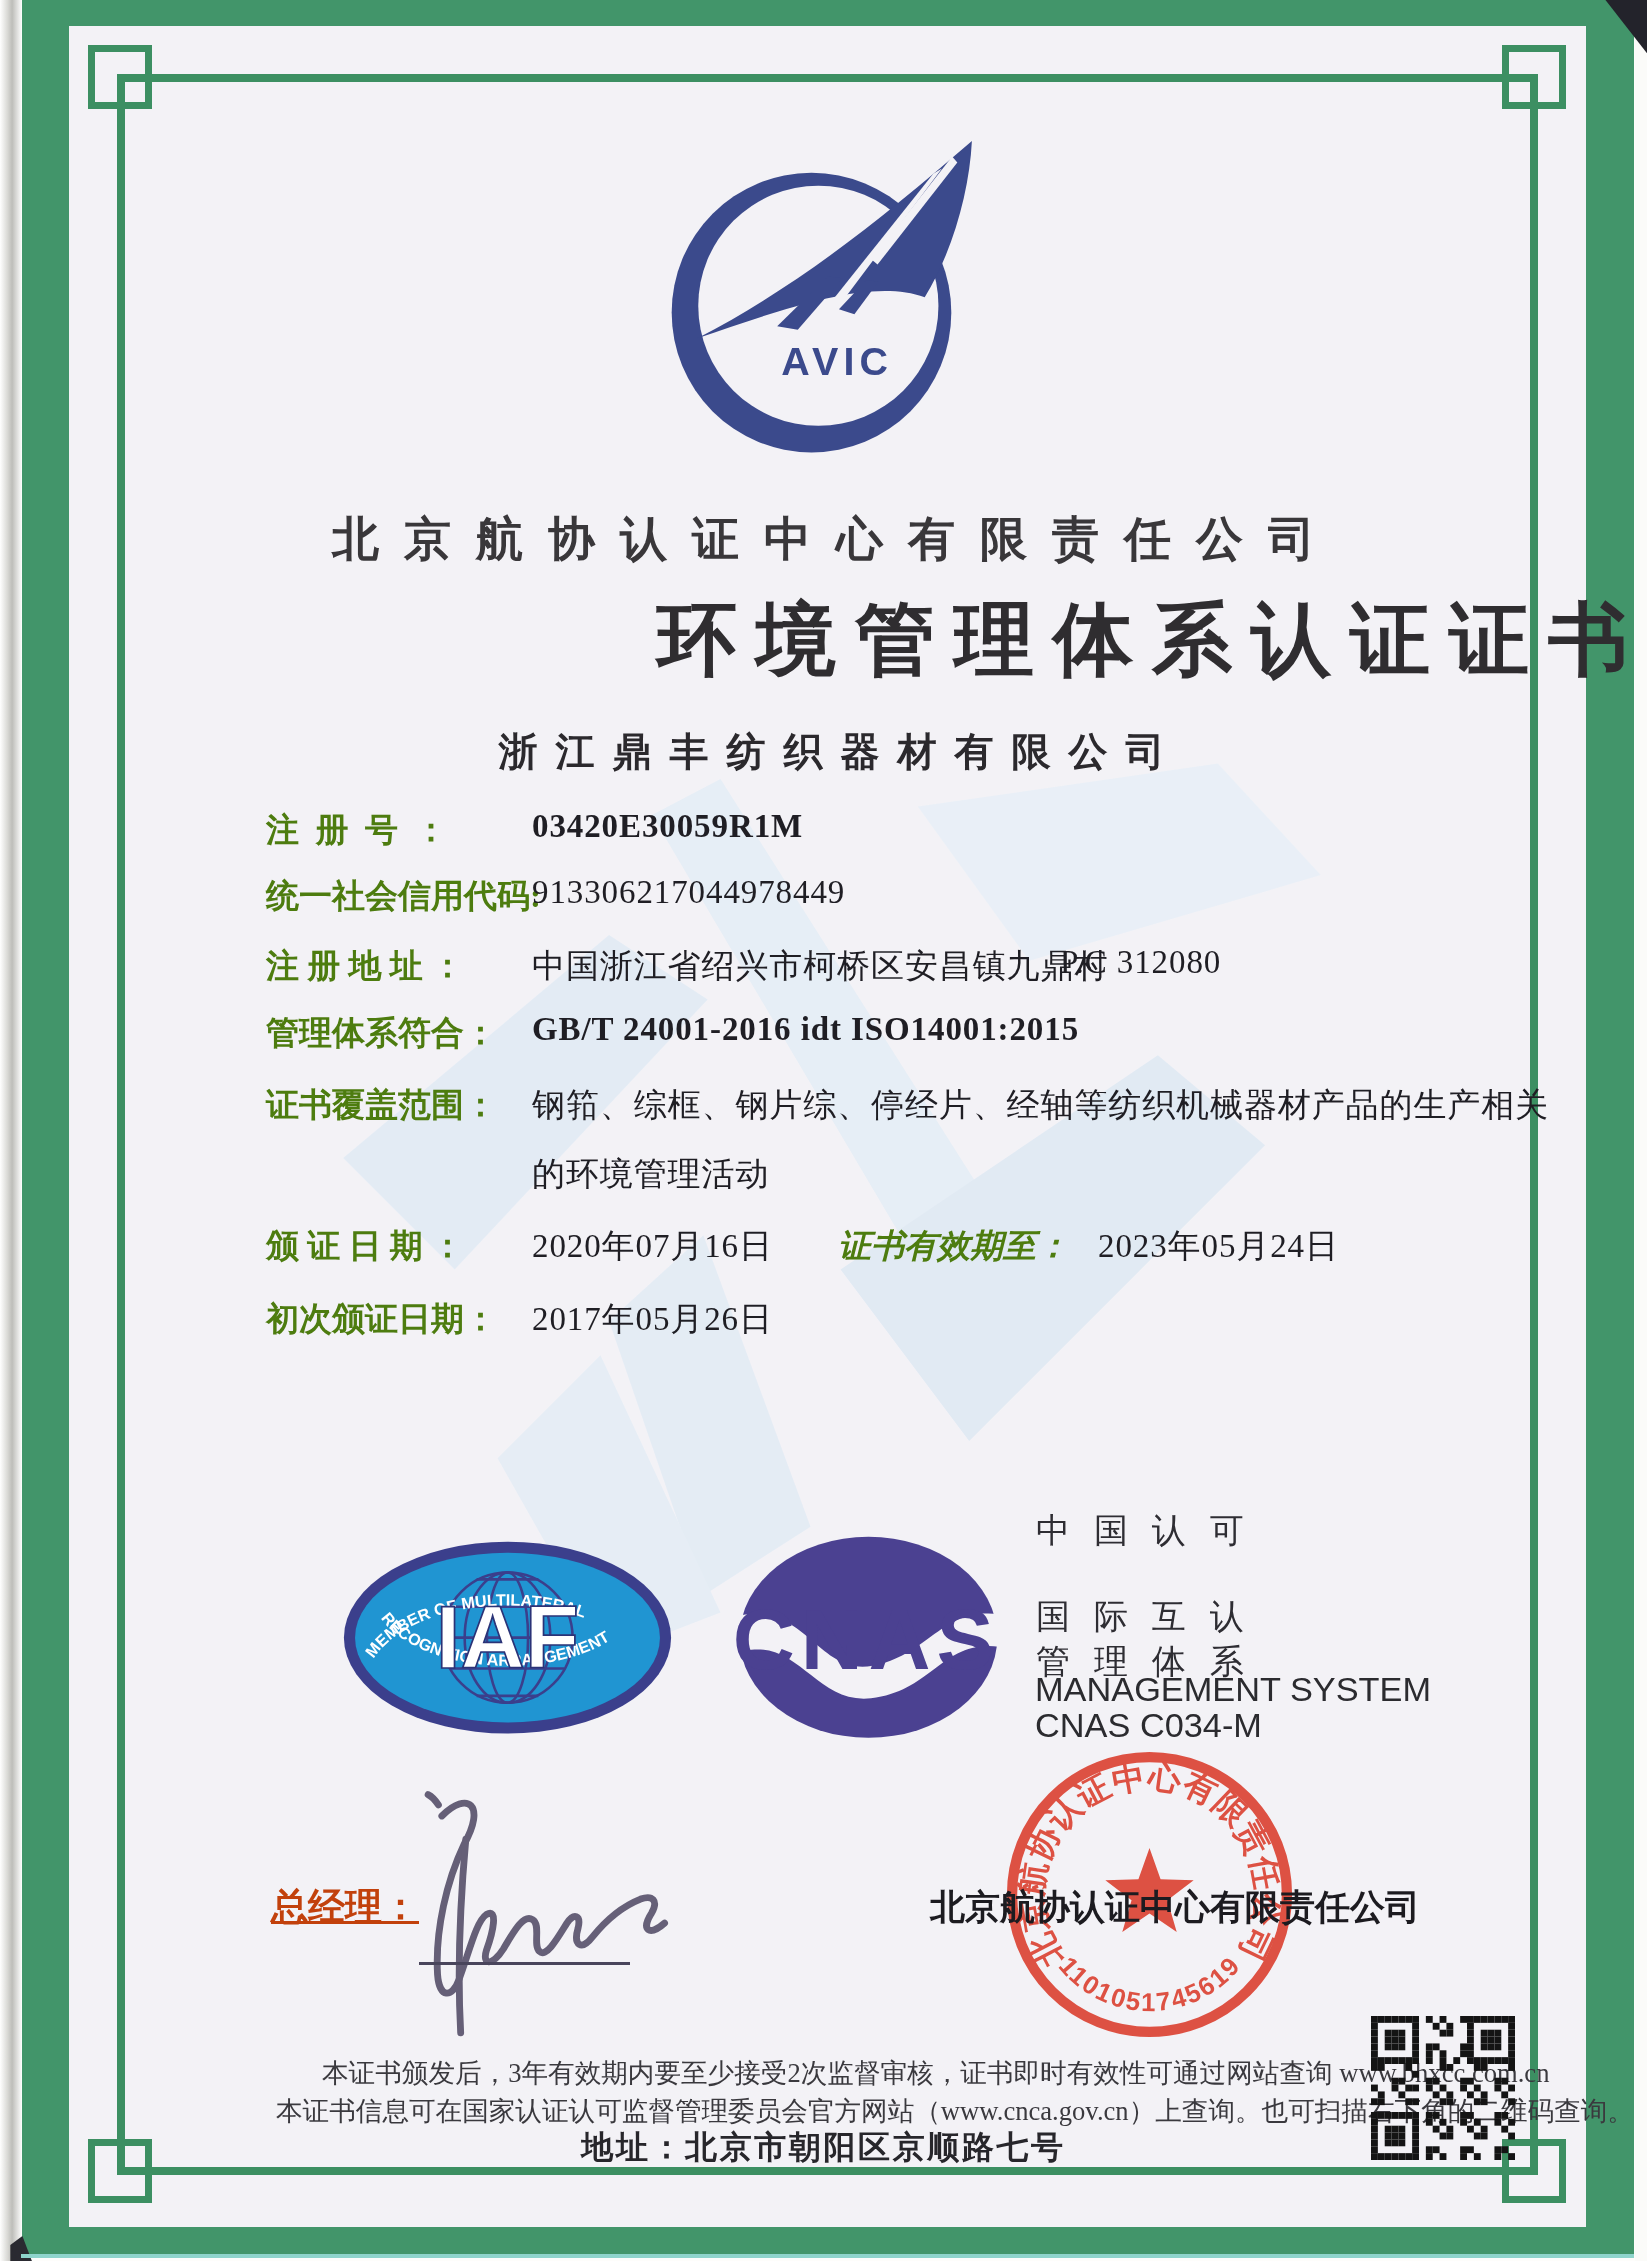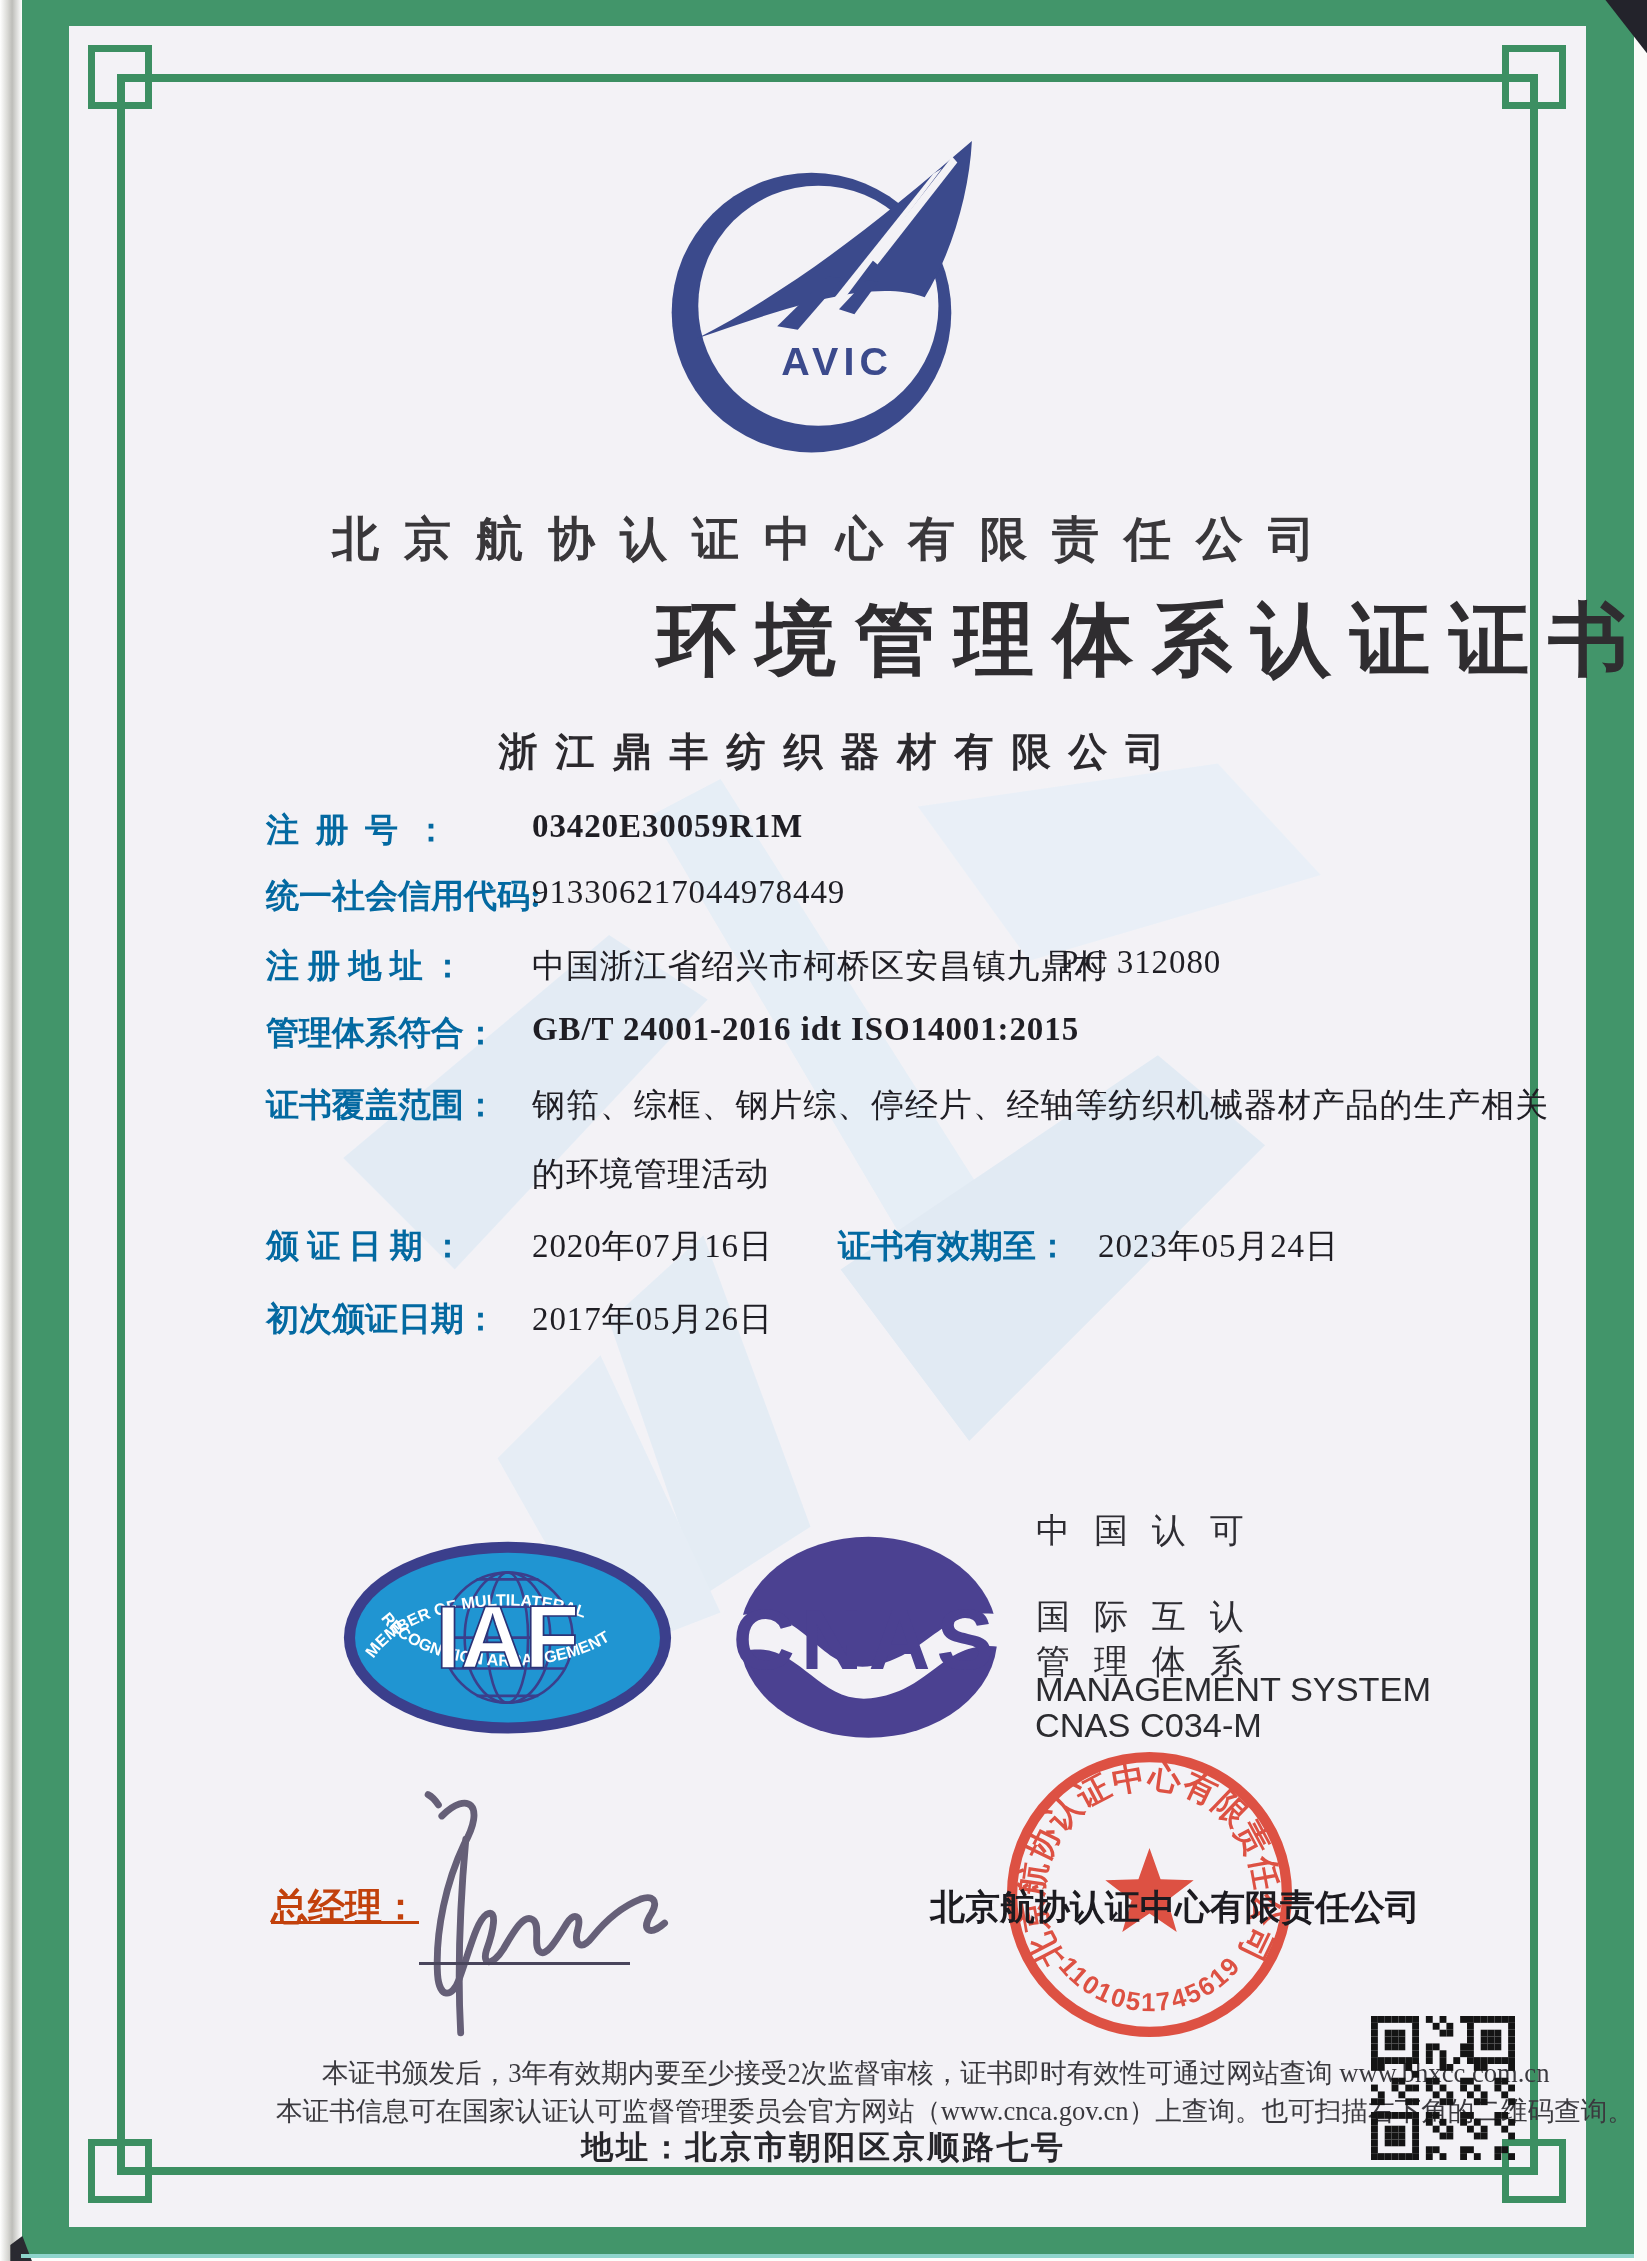--- a/index.html
+++ b/index.html
@@ -22,21 +22,21 @@
   .csq{width:50px;height:50px;border:7.7px solid #3c8f62;background:transparent;}
   
   .wm{opacity:.55;}
   
   .t-issuer{left:0;top:508px;width:1647px;text-align:center;font-size:47px;font-weight:bold;
       color:#39373a;letter-spacing:25px;text-indent:25px;}
   .t-title{left:0;top:587px;width:1647px;text-align:right;font-size:80px;font-weight:bold;
       color:#2f2d30;letter-spacing:19px;text-indent:19px;}
   .t-company{left:8px;top:725px;width:1647px;text-align:center;font-size:39px;font-weight:bold;
       color:#2b292d;letter-spacing:18px;text-indent:18px;}
-  .lbl{position:absolute;left:266px;font-size:33px;font-weight:600;color:#0369a1;white-space:pre;}
+  .lbl{position:absolute;left:266px;font-size:33px;font-weight:600;color:#4d7c0f;white-space:pre;}
   .val{position:absolute;left:532px;font-size:33px;color:#1f1e24;white-space:pre;letter-spacing:0.9px;}
   .val.b{font-weight:bold;}
   .row{position:absolute;left:0;top:0;width:1647px;height:43px;}
   
   .acc-cn{position:absolute;left:1036px;font-size:34px;color:#2e2d33;letter-spacing:7.7px;white-space:pre;}
   .acc-en{position:absolute;left:1035px;font-size:33px;color:#2b2b2f;
       font-family:"Liberation Sans","DejaVu Sans",sans-serif;letter-spacing:0;transform:scaleX(1.04);transform-origin:left;}
   .gm-label{left:271px;top:1882px;font-size:37px;font-weight:bold;color:#c2410c;text-decoration:underline;}
   .issuer-black{left:930px;top:1884px;font-size:35px;font-weight:bold;color:#1c1b20;letter-spacing:0px;white-space:nowrap;}
   .sig-line{left:419px;top:1962px;width:211px;height:3.4px;background:#49455c;}
@@ -101,21 +101,21 @@
   <div class="row" style="top:1083px;padding-left:29px;">
     <span class="lbl">证书覆盖范围：</span>
     <span class="val">钢筘、综框、钢片综、停经片、经轴等纺织机械器材产品的生产相关</span>
   </div>
   <div class="row" style="top:1152px;">
     <span class="val">的环境管理活动</span>
   </div>
   <div class="row" style="top:1224px;">
     <span class="lbl">颁 证 日 期 ：</span>
     <span class="val">2020年07月16日</span>
-    <span class="lbl" style="left:838px;">证书有效期至：</span>
+    <span class="lbl" style="left:838px;font-style:italic;">证书有效期至：</span>
     <span class="val" style="left:1098px;">2023年05月24日</span>
   </div>
   <div class="row" style="top:1297px;">
     <span class="lbl">初次颁证日期：</span>
     <span class="val">2017年05月26日</span>
   </div>
 
   <svg class="abs" style="left:341px;top:1540px;" width="333" height="197" viewBox="0 0 388 230">
     <ellipse cx="194" cy="114" rx="191" ry="112" fill="#3b3f8c"></ellipse>
     <ellipse cx="194" cy="114" rx="178" ry="99" fill="#2095d2"></ellipse>

